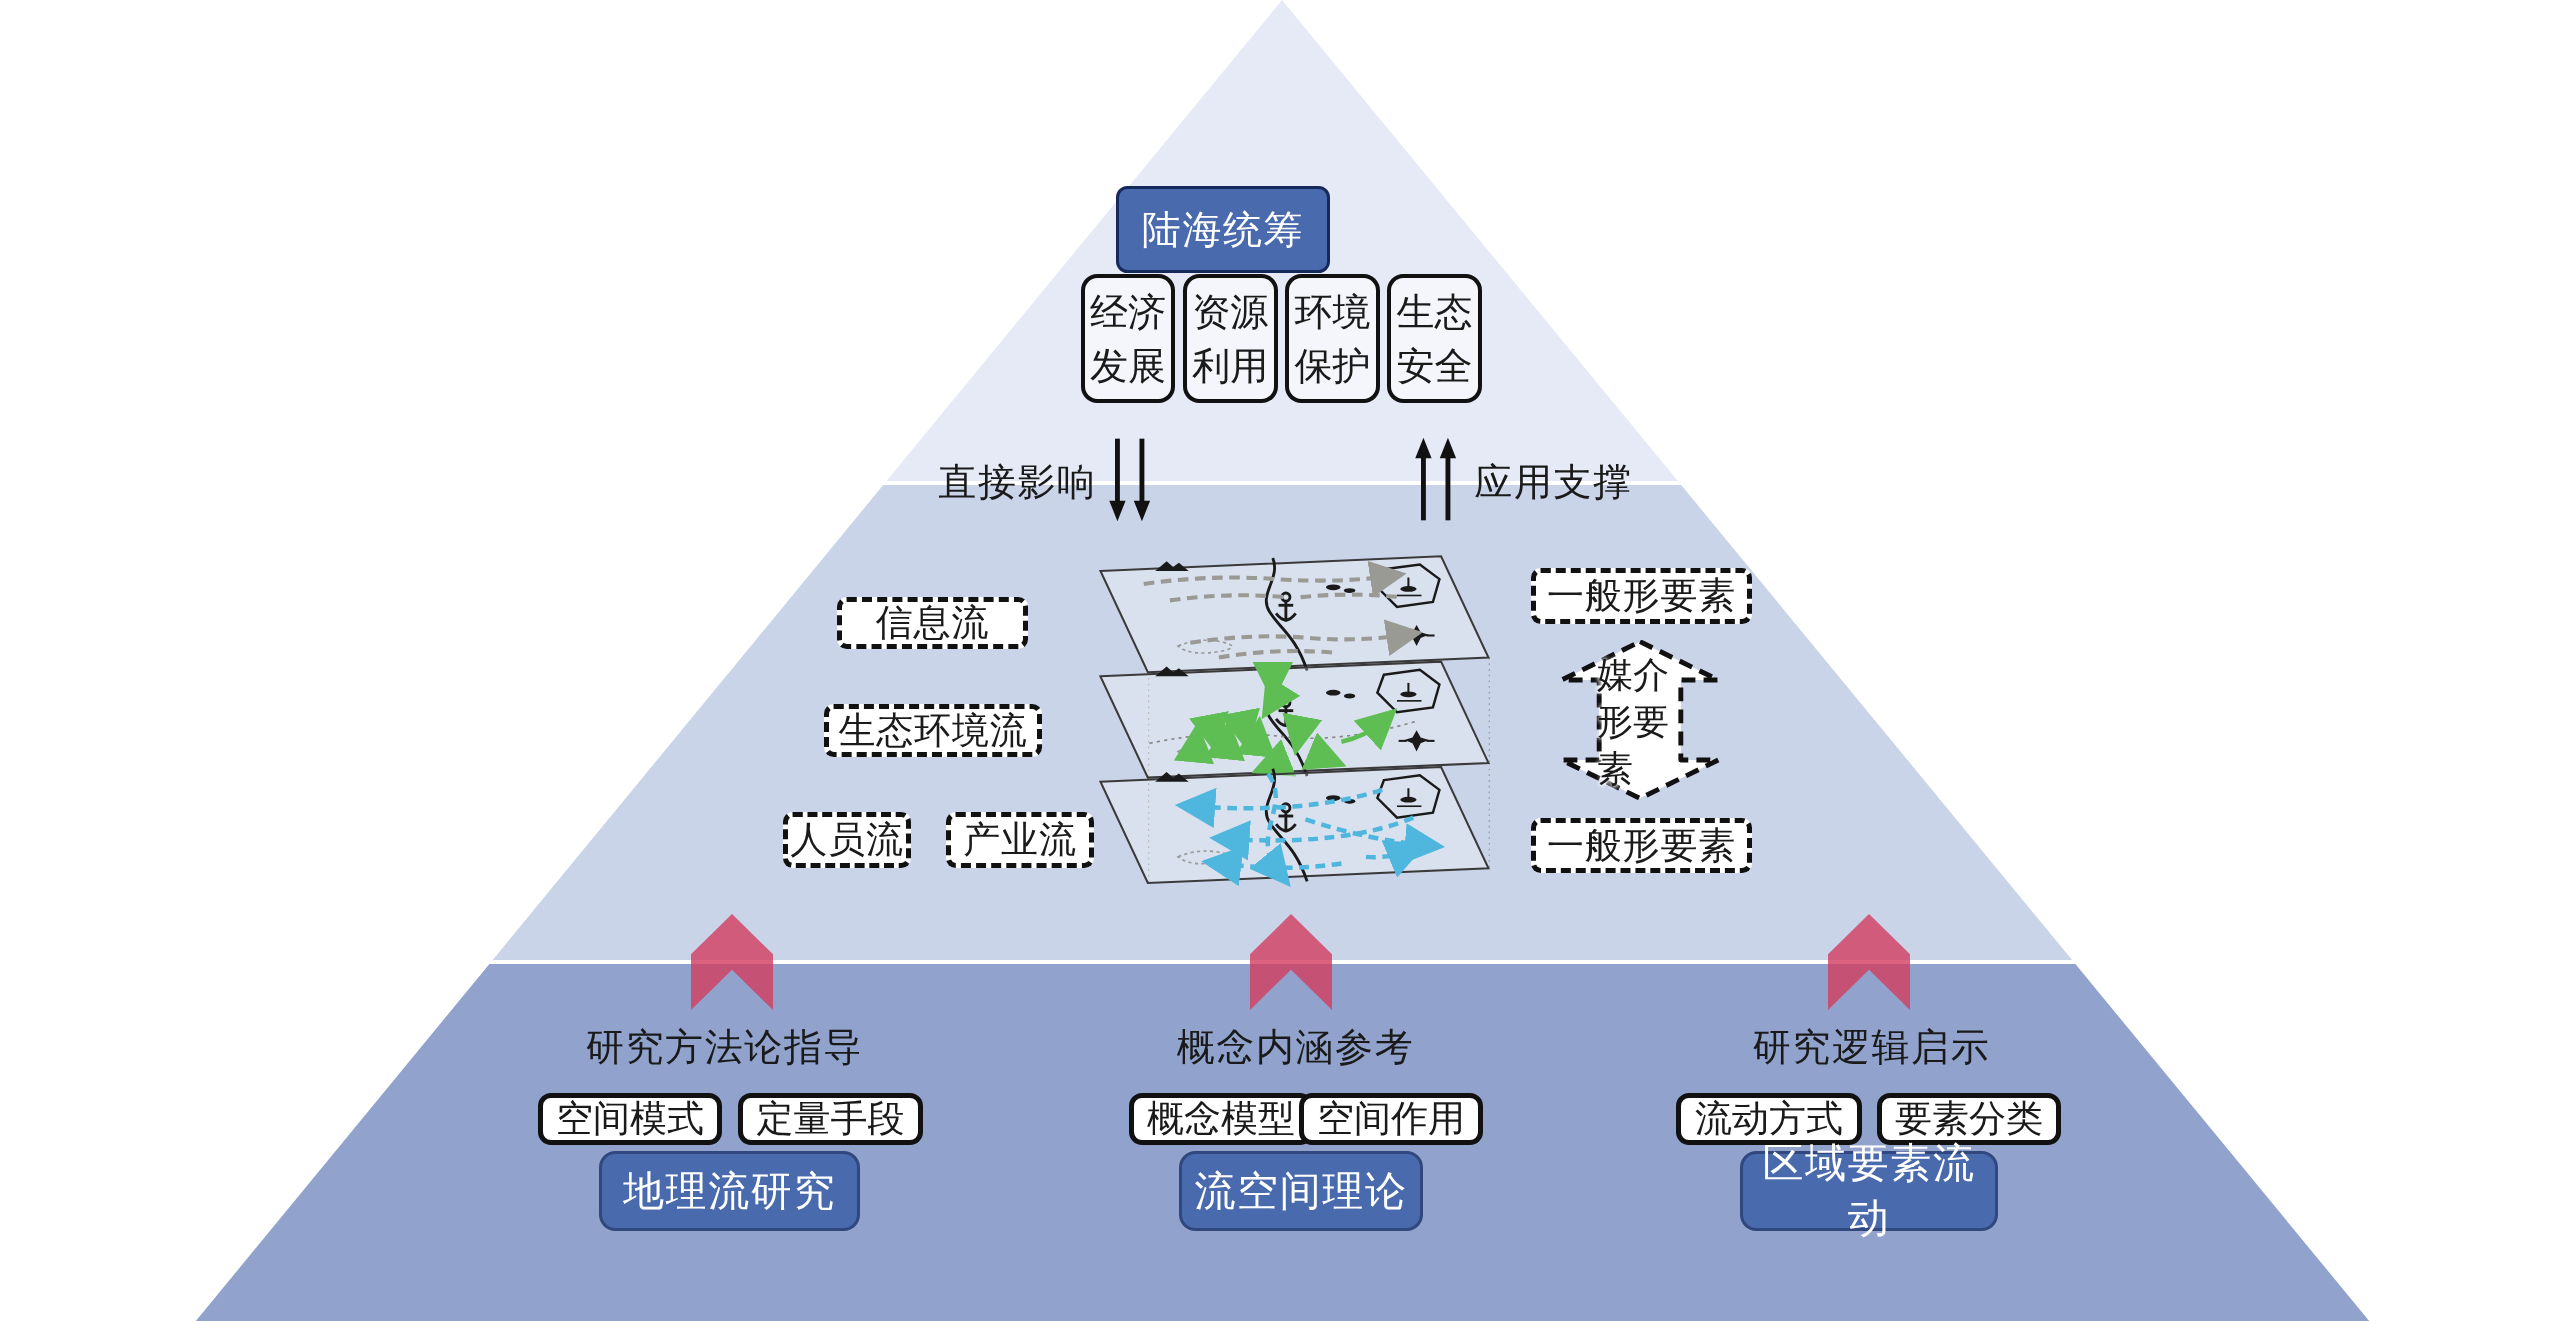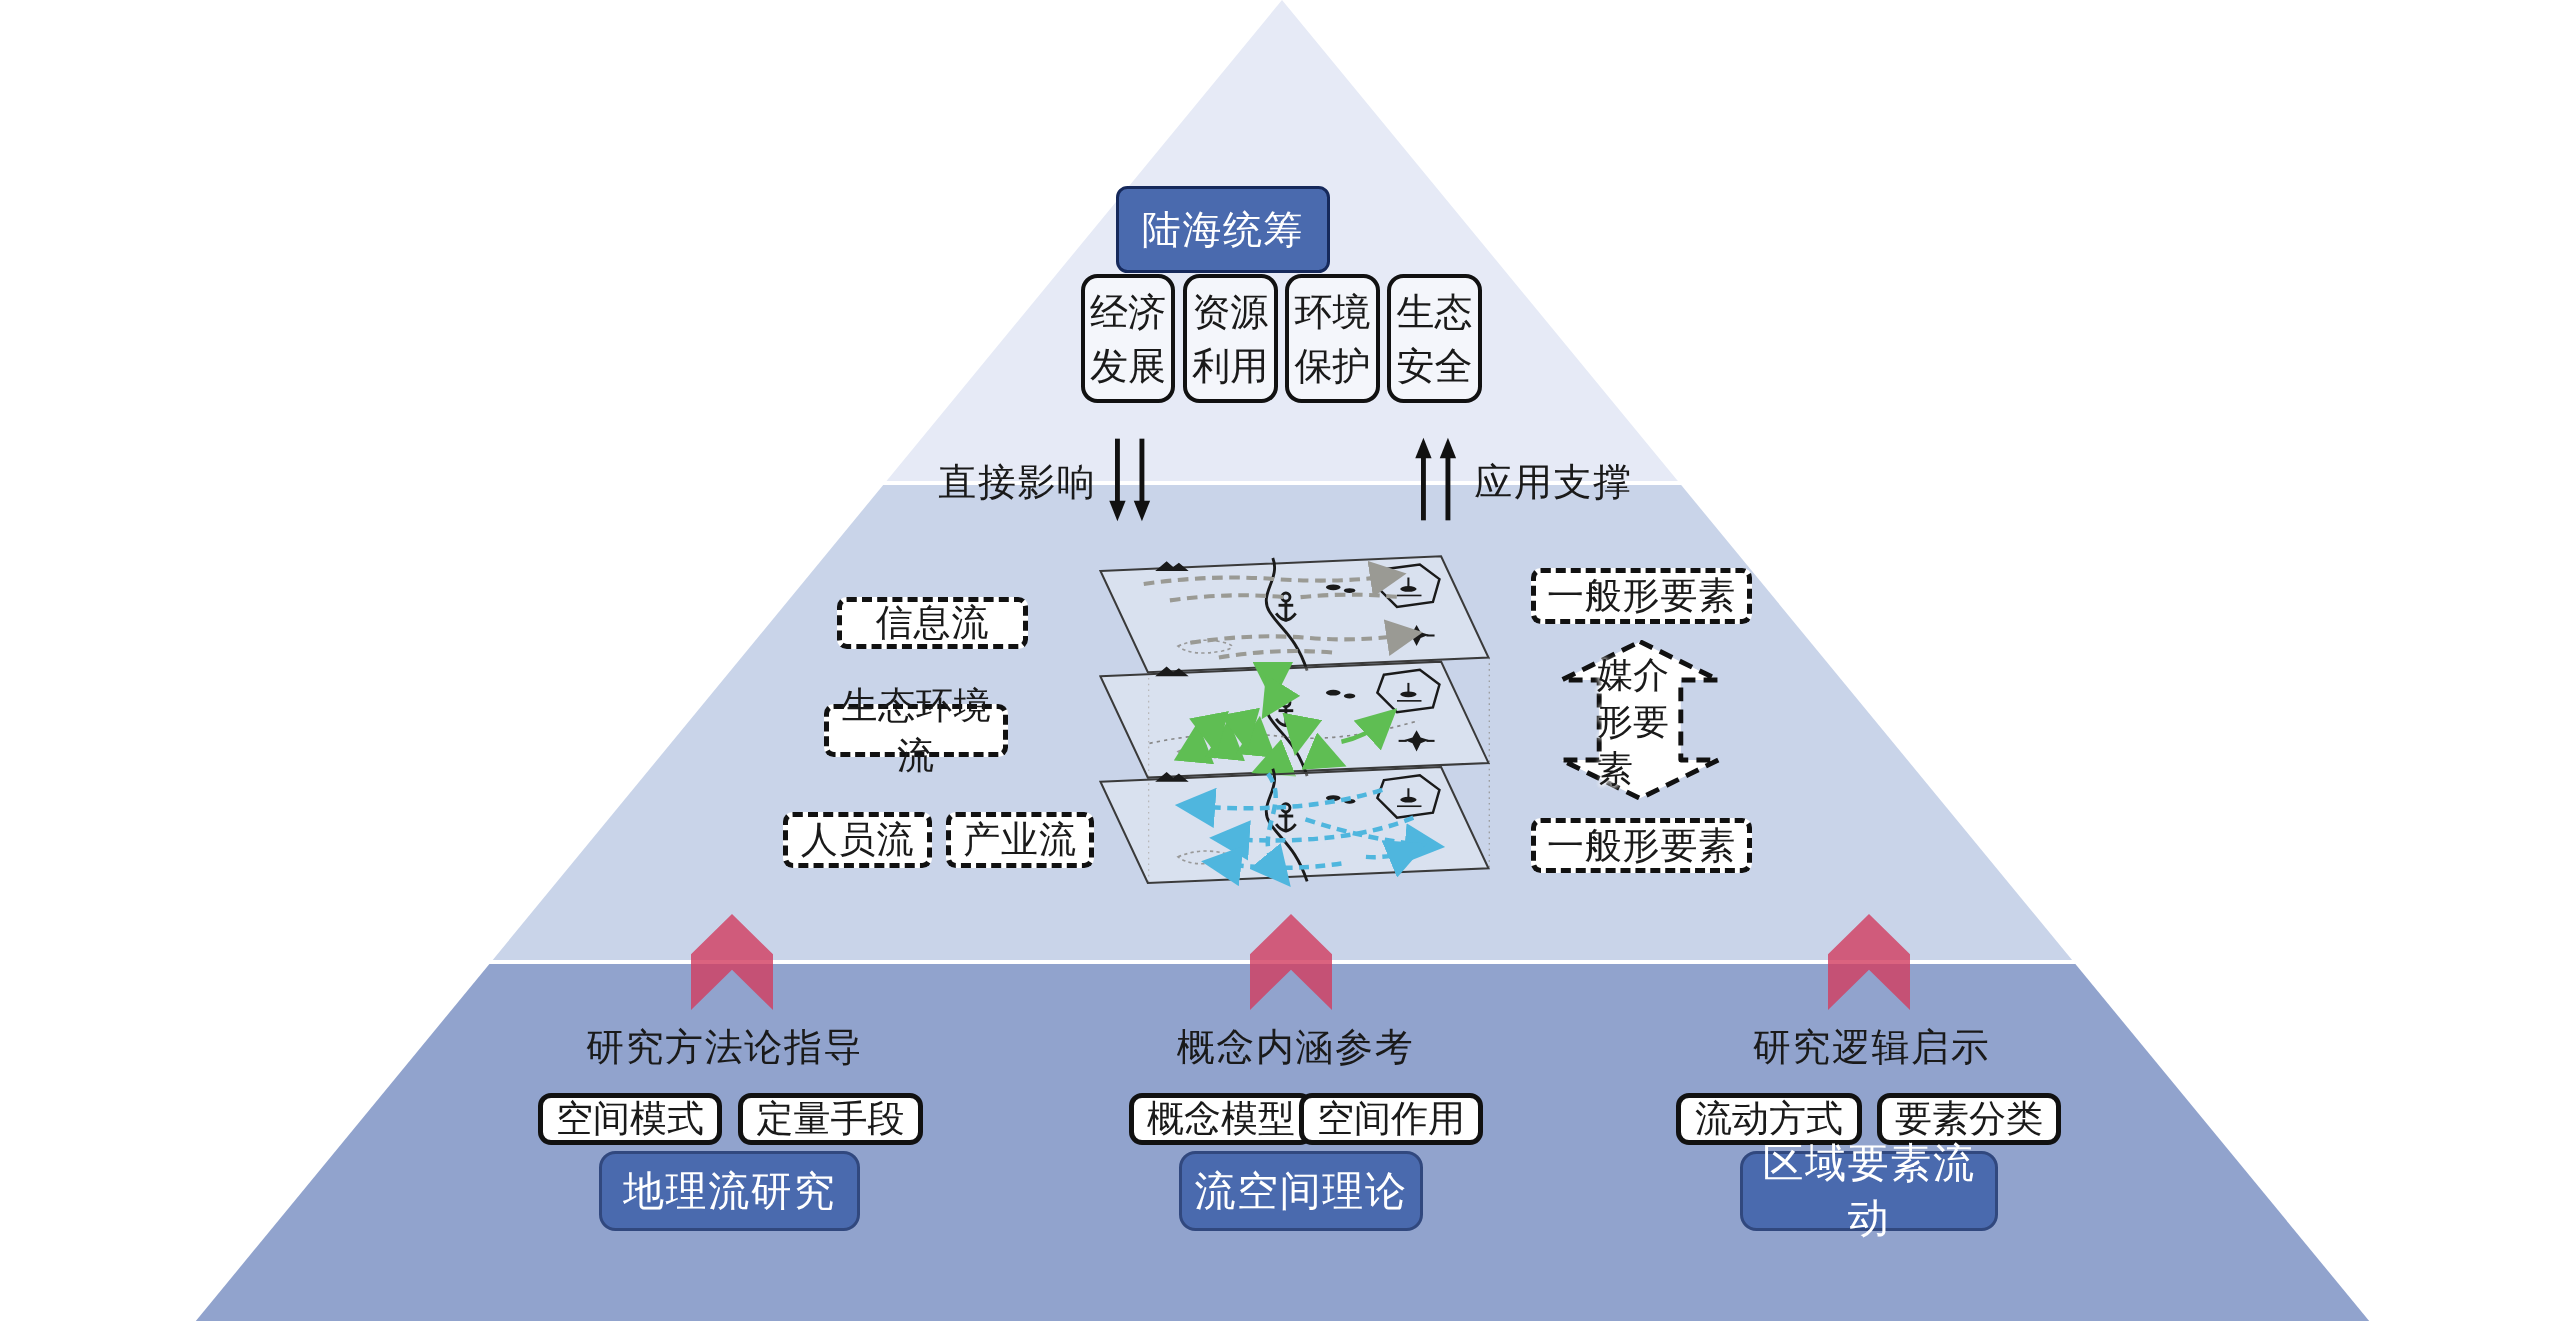--- a/index.html
+++ b/index.html
@@ -38,22 +38,22 @@
   .pillar span{display:block;width:77px;}
 
   .link-label{top:460px;width:245px;height:44px;font-size:38px;letter-spacing:1.6px;}
   .lbl-down{left:895px;}
   .lbl-up{left:1431px;}
 
   
   .dash-box{background:#fff;border:5.7px dashed #111;border-radius:9.8px;
     box-sizing:border-box;font-size:37px;letter-spacing:0.8px;}
   .flow-0{left:837px;top:597px;width:191px;height:52px;}
-  .flow-1{left:824px;top:704px;width:184px;height:53px;}
-  .flow-2{left:783px; top:812px;width:149px;height:56px;}
+  .flow-1{left:824px;top:704px;width:218px;height:53px;}
+  .flow-2{left:783px; top:812px;width:128px;height:56px;}
   .flow-3{left:946px;top:812px;width:148px;height:56px;}
   .elem-top{left:1531px;top:568px;width:221px;height:56px;}
   .elem-bot{left:1531px;top:818px;width:221px;height:55px;}
 
   .media-arrow-svg{left:1560px;top:640px;width:160px;height:160px;}
   .media-text{left:1597px;top:652px;width:85px;font-size:36px;line-height:47px;
     text-align:left;word-break:break-all;
     text-shadow:0 0 4.9px #fff,0 0 4.9px #fff,0 0 4.9px #fff;}
 
   .map-svg{left:1096px;top:553px;width:401px;height:339px;}

